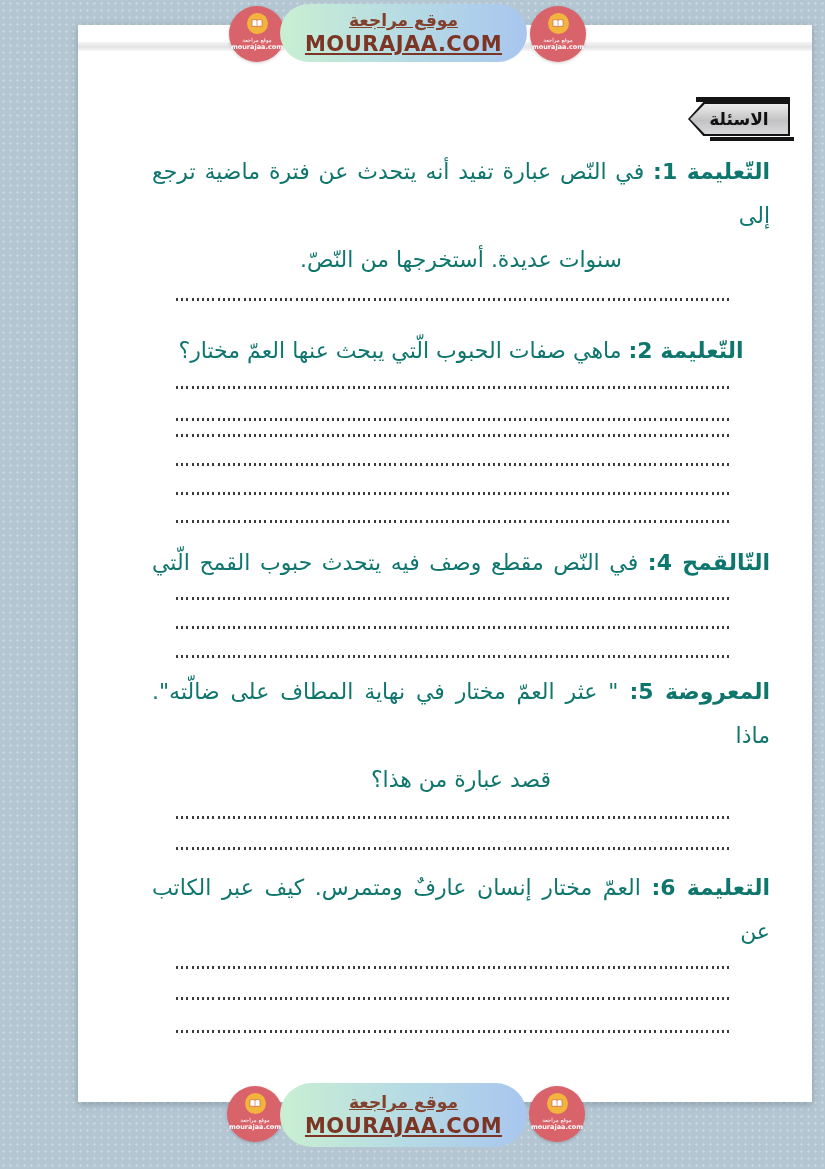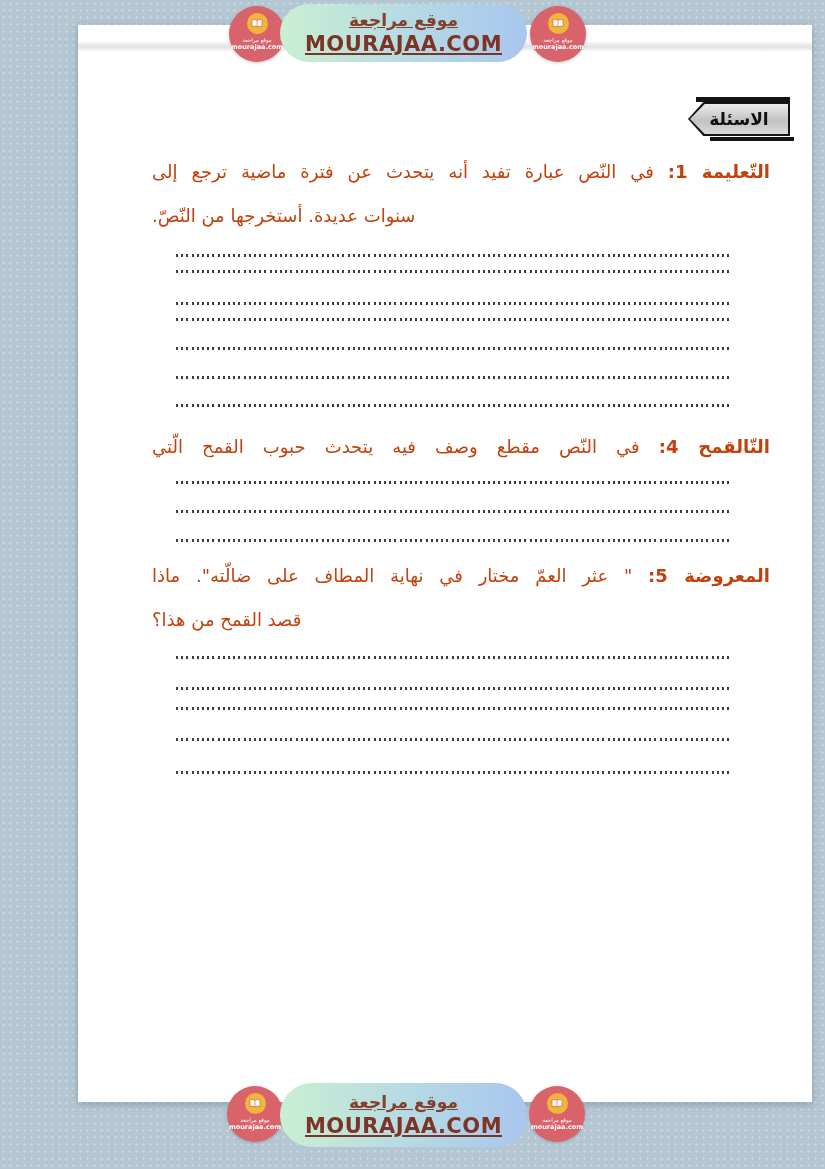--- a/index.html
+++ b/index.html
@@ -33,25 +33,25 @@
   .ribbon-inner { position:absolute; inset:2px; 
     background:linear-gradient(180deg,#ececec 0%, #c2c2c4 55%, #d9d9db 100%);
     clip-path:polygon(0 50%, 15% 0, 100% 0, 100% 100%, 15% 100%);
     display:flex; align-items:center; justify-content:center; }
   .ribbon-inner span { font-weight:bold; font-size:17px; color:#101010; direction:rtl; }
   .ribbon-underbar { height:4px; background:#141414; width:84px; margin-left:auto; margin-right:-4px; margin-top:1px; }
 
   
   .content {
     position:absolute; left:74px; top:125px; width:618px;
-    direction:rtl; color:#c2410c; font-size:18px;
+    direction:rtl; color:#0f766e; font-size:22px;
   }
   .qline { line-height:44px; white-space:normal; }
   .qline.just { text-align:justify; text-align-last:justify; }
-  .qline.start { text-align:left; }
+  .qline.start { text-align:center; }
   .qprefix { font-weight:bold; }
   .dots {
     height:4px; margin:26px 40px 0 24px;
     background-image:repeating-linear-gradient(to right, #3b3b3b 0 2px, transparent 2px 5.2px);
     background-position:center; background-size:100% 3px; background-repeat:no-repeat;
   }
 
   
   .pill {
     position:absolute; left:280px; width:247px; border-radius:32px;
@@ -93,43 +93,47 @@
     </div>
 
     <div class="content">
 
       <div>
         <div class="qline just"><span class="qprefix">التّعليمة 1:</span> <span>في النّص عبارة تفيد أنه يتحدث عن فترة ماضية ترجع إلى</span></div>
         <div class="qline start">سنوات عديدة. أستخرجها من النّصّ.</div>
       </div>
       <div class="dots" style="margin-top:15px;"></div>
 
+      <div style="margin-top:28px;">
+        <div class="qline start"><span class="qprefix">التّعليمة 2:</span> <span>ماهي صفات الحبوب الّتي يبحث عنها العمّ مختار؟</span></div>
+      </div>
       <div class="dots" style="margin-top:12px;"></div>
       <div class="dots" style="margin-top:28px;"></div>
 
       <div class="dots" style="margin-top:12px;"></div>
       <div class="dots" style="margin-top:25px;"></div>
       <div class="dots" style="margin-top:25px;"></div>
       <div class="dots" style="margin-top:24px;"></div>
 
       <div style="margin-top:18px;">
         <div class="qline just"><span class="qprefix">التّالقمح 4:</span> <span>في النّص مقطع وصف فيه يتحدث حبوب القمح الّتي</span></div>
       </div>
       <div class="dots" style="margin-top:11px;"></div>
       <div class="dots" style="margin-top:25px;"></div>
       <div class="dots" style="margin-top:25px;"></div>
 
       <div style="margin-top:12px;">
         <div class="qline just"><span class="qprefix">المعروضة 5:</span> <span>" عثر العمّ مختار في نهاية المطاف على ضالّته". ماذا</span></div>
-        <div class="qline start">قصد القمح من هذا؟</div>
+        <div class="qline start">قصد عبارة من هذا؟</div>
       </div>
       <div class="dots" style="margin-top:13px;"></div>
       <div class="dots" style="margin-top:27px;"></div>
 
       <div style="margin-top:16px;">
+        <div class="qline just"><span class="qprefix">التعليمة 6:</span> <span>العمّ مختار إنسان عارفٌ ومتمرس. كيف عبر الكاتب عن</span></div>
       </div>
       <div class="dots" style="margin-top:11px;"></div>
       <div class="dots" style="margin-top:27px;"></div>
       <div class="dots" style="margin-top:29px;"></div>
 
     </div>
   </div>
 
   <div class="badge" style="left:229px; top:6px;">
     <div class="badge-yellow">

